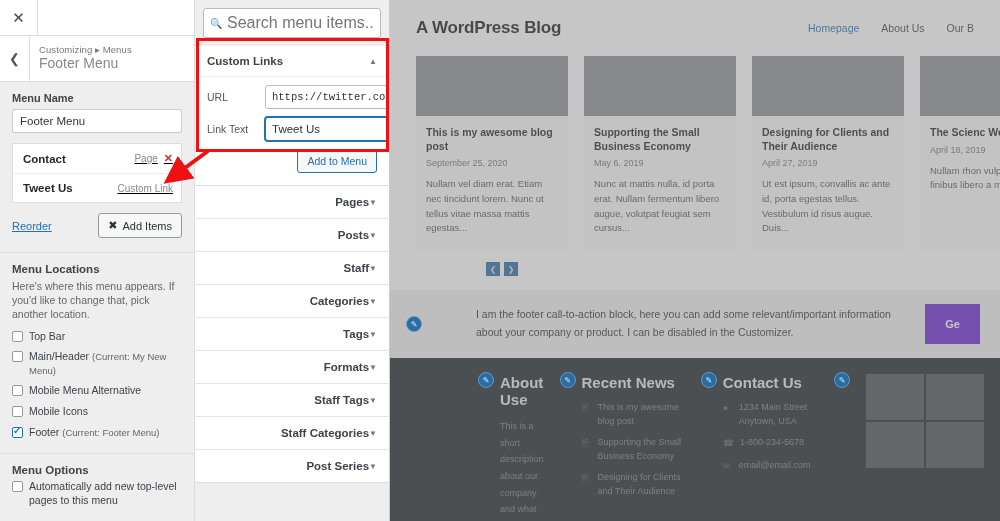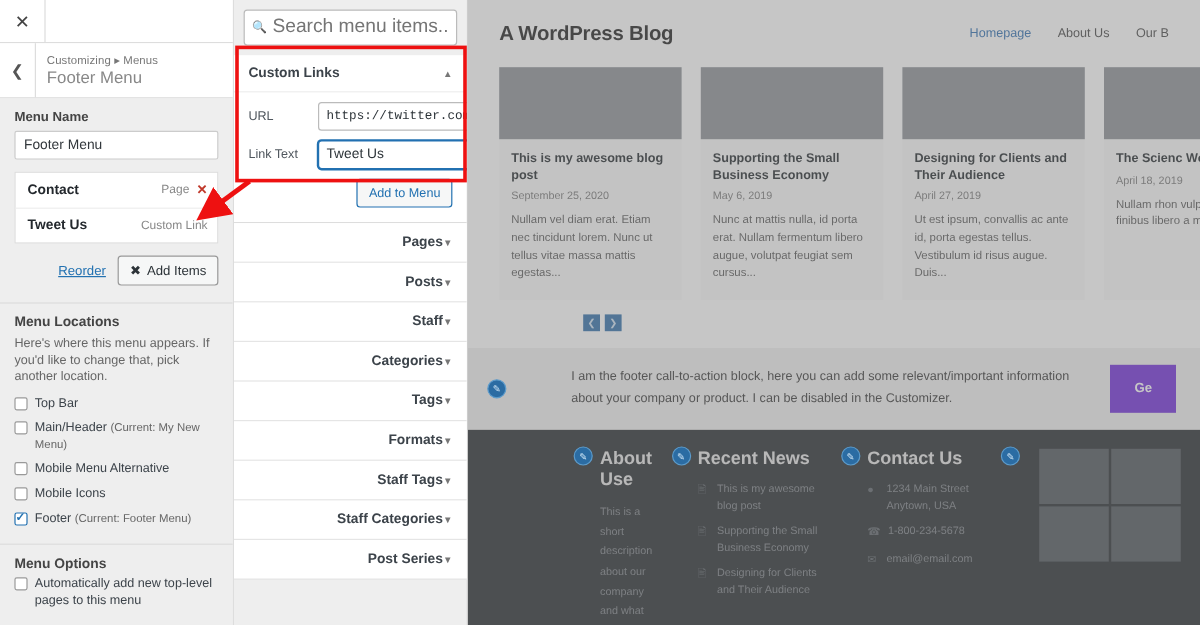--- a/index.html
+++ b/index.html
@@ -44,25 +44,25 @@
   .sec { padding: 10px 12px 0 12px; }
   .lbl { font-size: 11px; color: #444; font-weight: bold; display: block; margin-bottom: 5px; }
   .txt-in { width: 100%; font-size: 11.5px; padding: 5px 7px; border: 1px solid #ccc;
             border-radius: 2px; background: #fff; color: #32373c; font-family: "Liberation Sans", sans-serif; }
 
   .menu-items { margin: 10px 0 0 0; background: #fff; border: 1px solid #ddd; }
   .menu-item { display: flex; align-items: center; justify-content: space-between;
                padding: 8px 8px 8px 10px; border-bottom: 1px solid #eee; cursor: pointer; }
   .menu-item:last-child { border-bottom: none; }
   .mi-name { font-size: 11.5px; font-weight: bold; color: #23282d; }
-  .mi-right { display: flex; align-items: center; gap: 6px; }
+  .mi-right { display: flex; align-items: center; gap: 6px; text-decoration: underline; }
   .mi-type { font-size: 10px; color: #888; }
   .mi-x { color: #c0392b; font-size: 11px; font-weight: bold; cursor: pointer; }
 
-  .mi-actions { display: flex; align-items: center; justify-content: flex-end;
+  .mi-actions { display: flex; align-items: center; justify-content: space-between;
                 gap: 10px; margin-top: 10px; }
   .reorder-link { font-size: 11px; color: #2271b1; text-decoration: underline; cursor: pointer; }
   .add-items-btn { display: inline-flex; align-items: center; gap: 5px;
                    font-size: 11px; color: #2c3338; background: #f6f7f7;
                    border: 1px solid #999; border-radius: 3px; padding: 5px 9px; cursor: pointer; }
 
   .divider { height: 1px; background: #ddd; margin: 14px 0 0 0; }
 
   .block-title { font-size: 11.5px; font-weight: bold; color: #444; margin-bottom: 4px; }
   .helptext { font-size: 10.5px; color: #666; line-height: 1.35; margin-bottom: 8px; }

